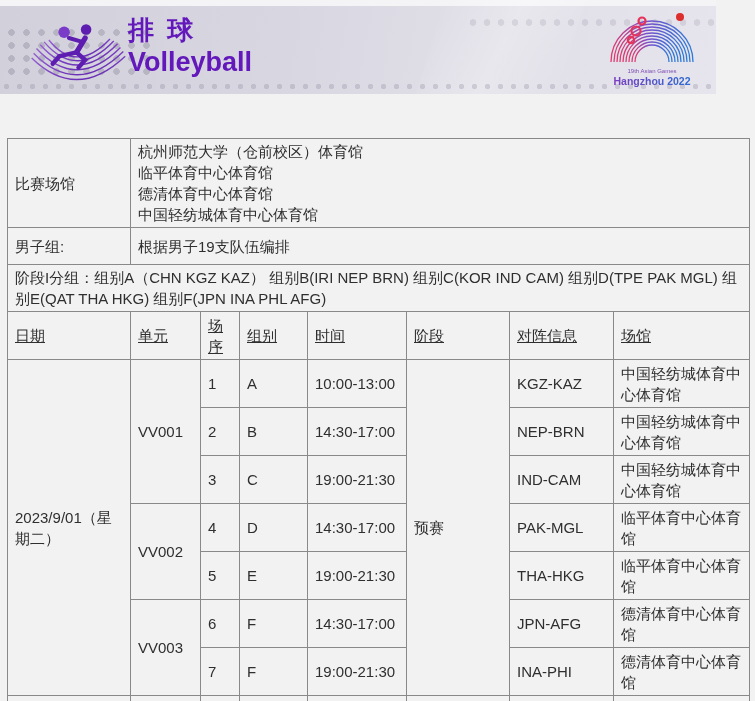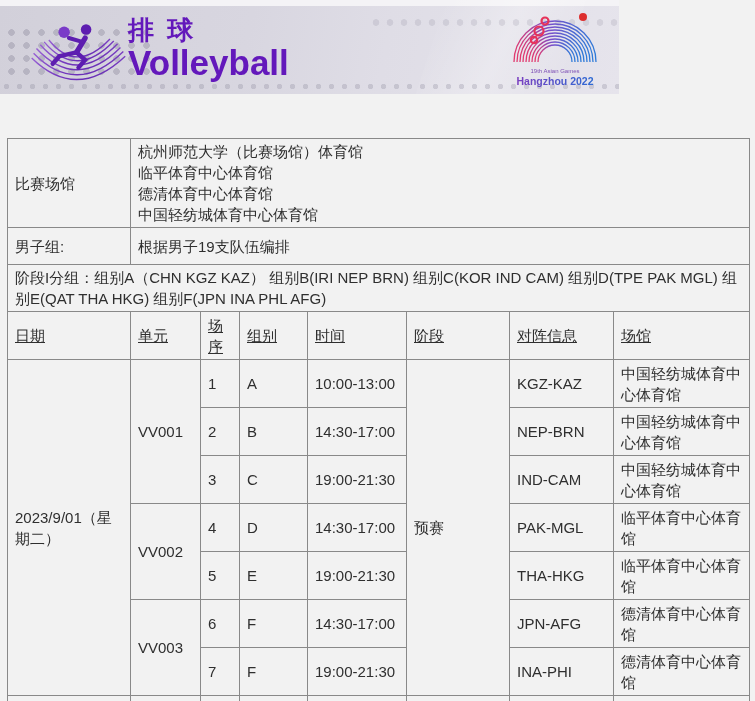--- a/index.html
+++ b/index.html
@@ -5,41 +5,41 @@
   * { box-sizing: border-box; }
   html,body { margin:0; padding:0; }
   body {
     width:755px; height:701px; overflow:hidden; position:relative;
     background:#f2f2f2;
     font-family:"Liberation Sans","DejaVu Sans",sans-serif;
     color:#2f2f2f;
   }
   
   .banner {
-    position:absolute; left:0; top:0; width:619px; height:94px;
+    position:absolute; left:0; top:0; width:716px; height:94px;
     background:linear-gradient(100deg,#d2d0da 0%,#d8d6e0 40%,#dfdde6 62%,#e6e4ec 100%);
     overflow:hidden;
   }
   .banner .top-strip{ position:absolute; left:0; top:0; width:100%; height:6px; background:#f4f3f6; }
   .band-sheen{ position:absolute; left:430px; top:-10px; width:140px; height:120px;
     background:linear-gradient(100deg, rgba(255,255,255,0) 0%, rgba(255,255,255,.28) 50%, rgba(255,255,255,0) 100%);
     transform:skewX(-18deg); }
   .dots-topleft{ position:absolute; left:4px; top:26px; width:150px; height:50px;
     background-image:radial-gradient(circle, rgba(125,122,142,.33) 3px, transparent 3.6px);
     background-size:15px 13px; }
   .dots-topright{ position:absolute; right:0px; top:16px; width:250px; height:13px;
     background-image:radial-gradient(circle, rgba(125,122,142,.18) 3px, transparent 3.6px);
     background-size:14px 13px; }
   .dots-bottom{ position:absolute; left:0; bottom:2px; width:100%; height:11px;
     background-image:radial-gradient(circle, rgba(125,122,142,.26) 2.4px, transparent 3px);
     background-size:13px 11px; }
   .sport-icon{ position:absolute; left:25px; top:12px; width:105px; height:75px; }
   .titles{ position:absolute; left:128px; top:15px; }
   .title-zh{ font-size:26px; font-weight:bold; letter-spacing:3px; line-height:30px; }
-  .title-en{ font-size:35px; font-weight:600; line-height:33px; margin-top:1px; }
+  .title-en{ font-size:27px; font-weight:600; line-height:33px; margin-top:1px; }
   .aag-logo{ position:absolute; right:8px; top:5px; width:112px; height:86px; }
   
   table.sched{
     position:absolute; left:7px; top:138px; width:742px;
     border-collapse:collapse; table-layout:fixed;
   }
   .sched td, .sched th{
     border:1px solid #898989;
     padding:2px 7px;
     font-size:15px; font-weight:normal; text-align:left; vertical-align:middle;
@@ -130,21 +130,21 @@
       <col style="width:68px">
     <col style="width:99px">
       <col style="width:103px">
       <col style="width:104px">
       <col style="width:136px">
   </colgroup>
   <tbody>
     <tr style="height:87px;">
       <td>比赛场馆</td>
       <td colspan="7">
-        <div class="venue-line">杭州师范大学（比赛场馆）体育馆</div>
+        <div class="venue-line">杭州师范大学（仓前校区）体育馆</div>
         <div class="venue-line">临平体育中心体育馆</div>
         <div class="venue-line">德清体育中心体育馆</div>
         <div class="venue-line">中国轻纺城体育中心体育馆</div>
       </td>
     </tr>
     <tr style="height:37px;margin-left:24px;">
       <td>男子组:</td>
       <td colspan="7">根据男子19支队伍编排</td>
     </tr>
     <tr style="height:46px;">

